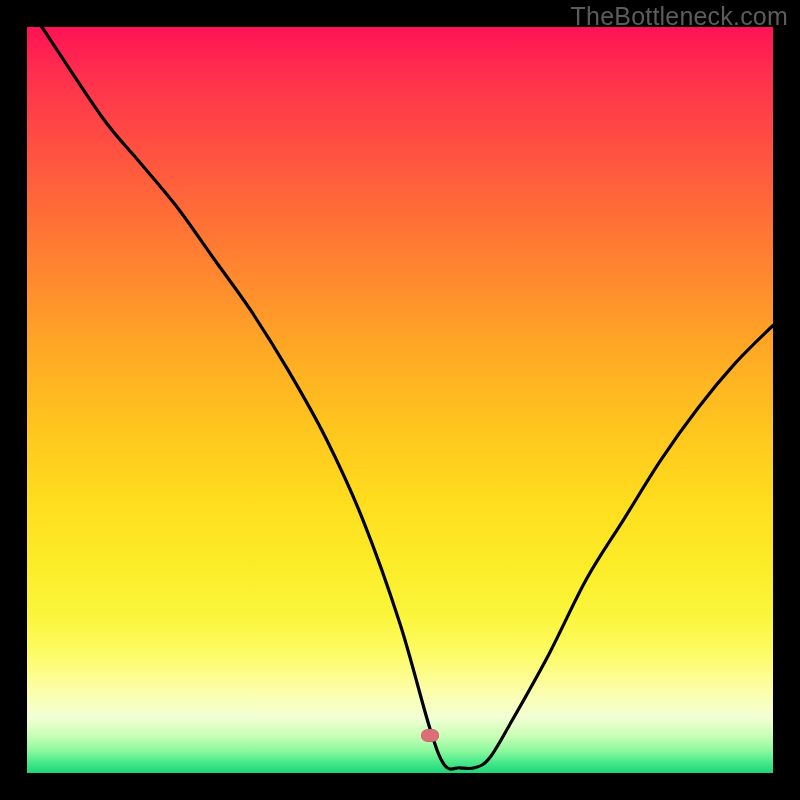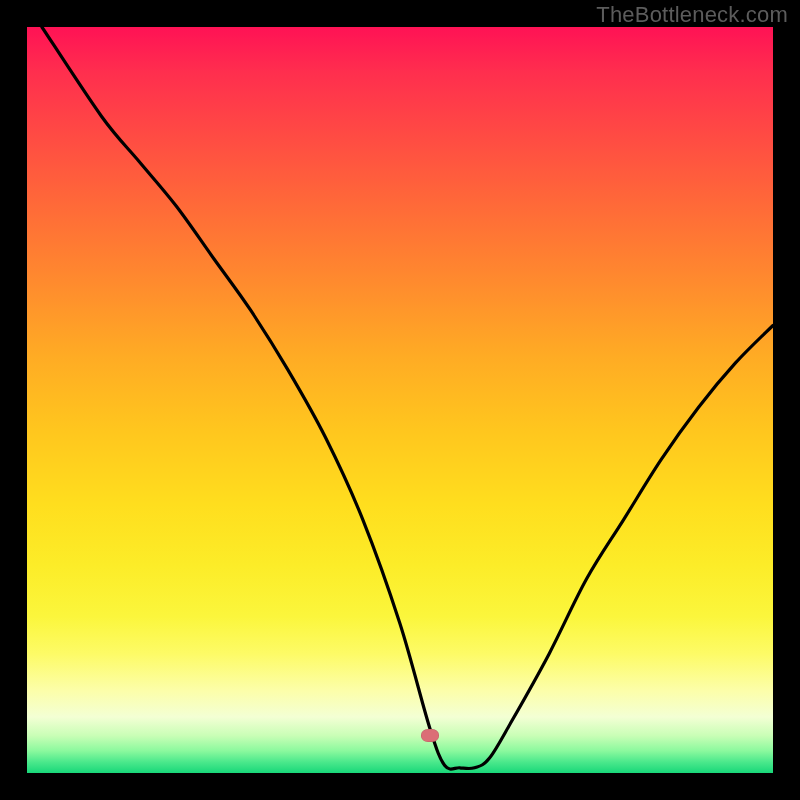--- a/index.html
+++ b/index.html
@@ -15,21 +15,21 @@
     position: relative;
     width: 800px;
     height: 800px;
     background: #000;
   }
   .watermark {
     position: absolute;
     top: 2px;
     right: 12px;
     color: #5c5c5c;
-    font-size: 22px;
+    font-size: 25px;
     font-weight: 400;
     letter-spacing: 0.2px;
     z-index: 10;
     user-select: none;
   }
   .plot-area {
     position: absolute;
     left: 27px;
     top: 27px;
     width: 746px;

